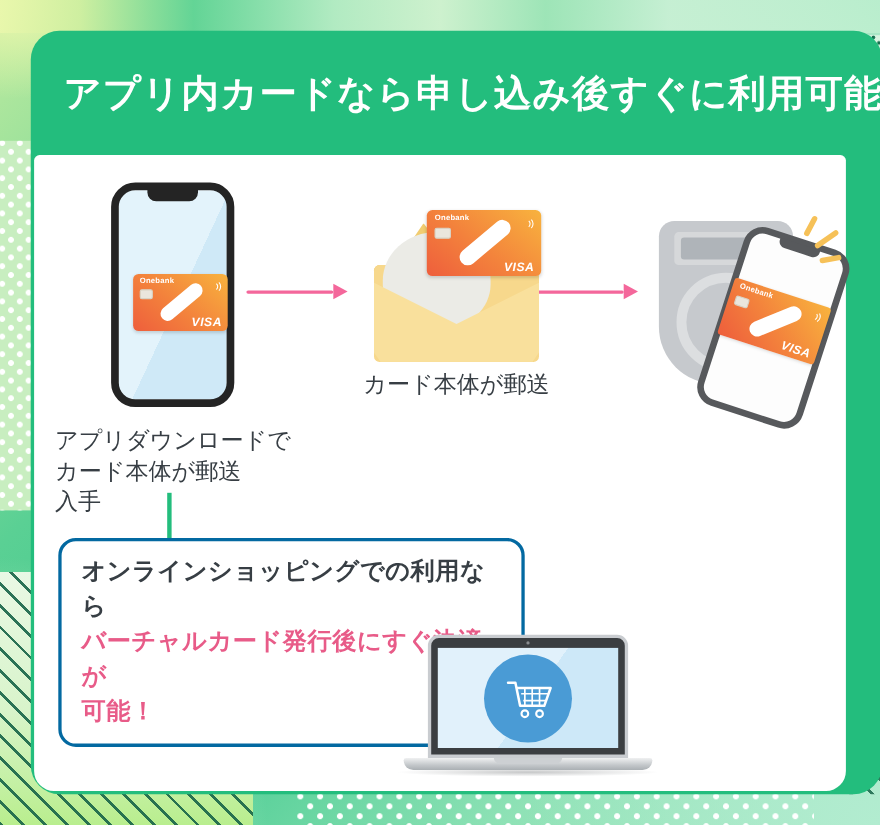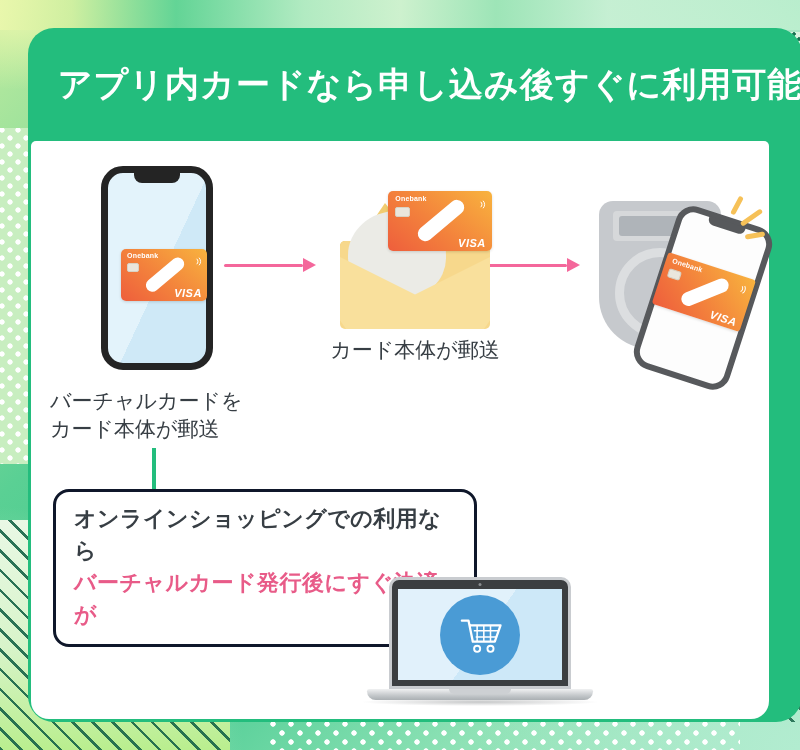--- a/index.html
+++ b/index.html
@@ -135,21 +135,21 @@
     width:38px; height:8px; background:#57595c; border-radius:0 0 6px 6px; }
   .tapfx { position:absolute; left:694px; top:60px; width:44px; height:46px; z-index:6; }
   .tapfx span { position:absolute; display:block; height:5px; background:#f6c158; border-radius:3px; }
   .tap1 { left:2px; top:2px; width:20px; transform:rotate(-62deg); }
   .tap2 { left:14px; top:14px; width:25px; transform:rotate(-35deg); }
   .tap3 { left:20px; top:32px; width:20px; transform:rotate(-10deg); }
   
   .connector { position:absolute; left:121px; top:307px; width:4px; height:44px; background:#23bd7d; }
   .callout {
     position:absolute; left:22px; top:348px; width:424px;
-    background:#fff; border:3px solid #0f172a; border-radius:16px;
+    background:#fff; border:3px solid #0369a1; border-radius:16px;
     padding:11px 18px 13px 18px; z-index:1;
   }
   .callout div { font-size:22px; font-weight:700; line-height:32px; color:#373e44; letter-spacing:.5px; }
   .callout .co-pink { color:#e85b88; }
   
   .laptop { position:absolute; z-index:2; }
   .lp-screen {
     position:absolute; left:358px; top:436px; width:182px; height:112px;
     background:#3b3e41; border:3px solid #c9ccd0; border-radius:10px 10px 0 0;
     padding:9px 6px 6px 6px; z-index:2;
@@ -244,28 +244,30 @@
       </div>
     </div>
     <div class="tapfx">
       <span class="tap1"></span>
         <span class="tap2"></span>
         <span class="tap3"></span>
     </div>
 
     <div class="caption cap-step2">カード本体が郵送</div>
     <div class="caption cap-step1">
-      <div>バーチャルカードを</div>
+      <div>アプリダウンロードで</div>
       <div>カード本体が郵送</div>
+      <div>入手</div>
     </div>
 
     <div class="connector"></div>
     <div class="callout">
       <div>オンラインショッピングでの利用なら</div>
       <div class="co-pink">バーチャルカード発行後にすぐ決済が</div>
+      <div class="co-pink">可能！</div>
     </div>
 
     <div class="laptop">
       <div class="lp-shadow"></div>
       <div class="lp-screen">
         <div class="lp-cam"></div>
         <div class="lp-inner">
           <div class="lp-circle">
             <svg width="46" height="42" viewBox="0 0 48 44" fill="none">
               <path d="M5 7 h7 l4.5 22 h23 l6-17 H14" stroke="#fff" stroke-width="2.4" stroke-linejoin="round" stroke-linecap="round"></path>

